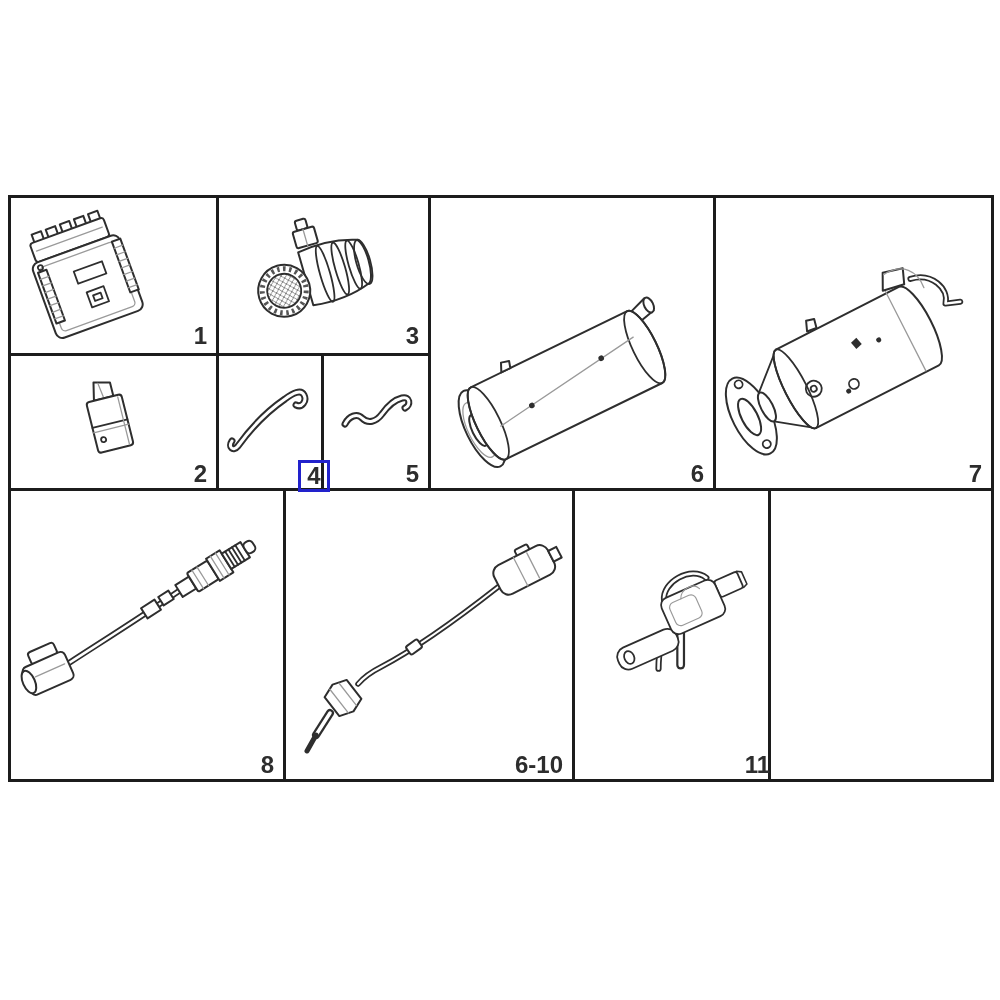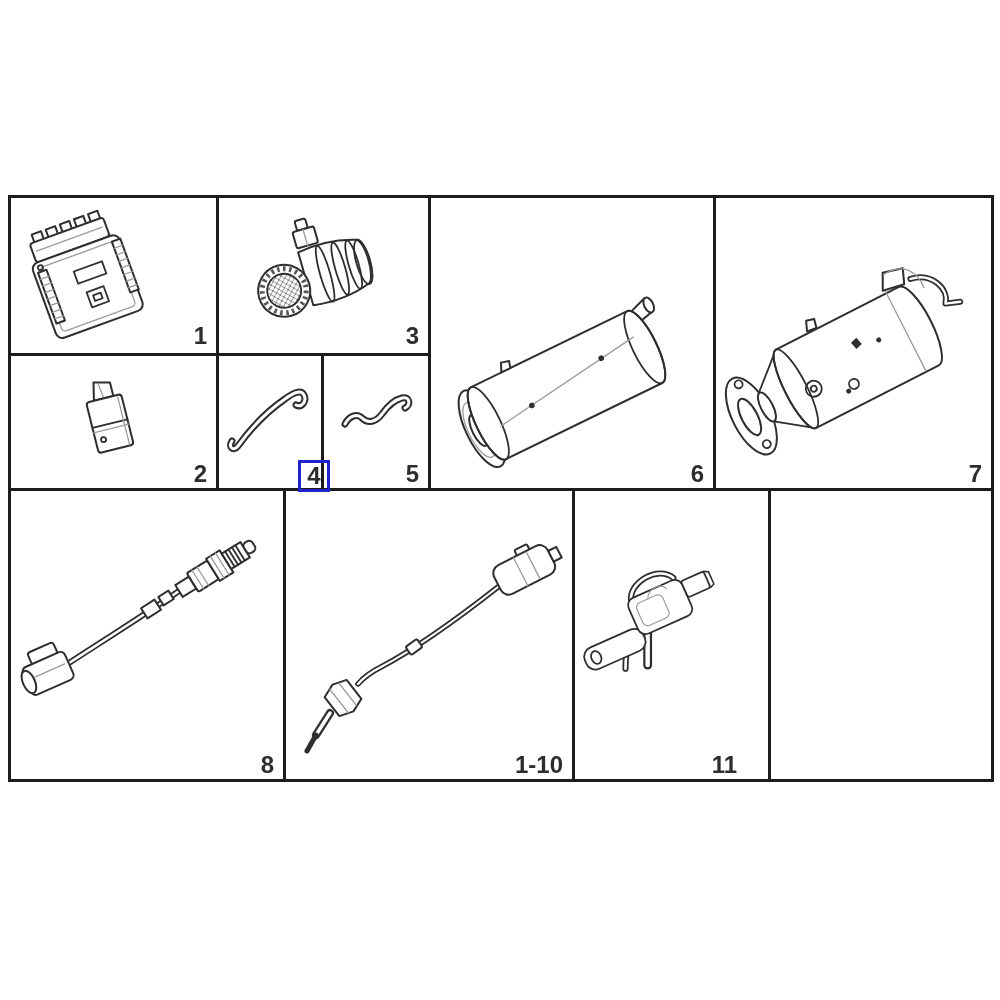--- a/index.html
+++ b/index.html
@@ -211,24 +211,24 @@
           <rect class="fw" x="-7" y="-5" width="14" height="10" rx="2"></rect>
         </g>
       <g transform="translate(57,207) rotate(-38)">
         <polygon class="fw" points="-14,-12 0,-17 14,-12 14,12 0,17 -14,12"></polygon>
         <path class="gy" d="M -5,-15 V 15 M 6,-14 V 14"></path>
       </g>
       <path class="o" d="M 44,222 L 30,244" stroke-width="8"></path>
       <path class="i" d="M 44,222 L 30,244" stroke-width="3.5"></path>
       <path class="o" d="M 30,244 L 21,260" stroke-width="5"></path>
     </svg>
-    <span class="num">1-10</span>
-  </div>
-
-  <div class="cell" style="left:575px;top:491px;width:171px;height:288px">
+    <span class="num">6-10</span>
+  </div>
+
+  <div class="cell" style="left:608px;top:491px;width:171px;height:288px">
     <svg class="art" viewBox="0 0 193 288">
       <path class="o" d="M 60,148 C 58,162 57,172 57,182" stroke-width="7"></path>
       <path class="i" d="M 60,148 C 58,162 57,172 57,182" stroke-width="3"></path>
       <path class="o" d="M 82,140 L 82,178" stroke-width="10"></path>
       <path class="i" d="M 82,140 L 82,178" stroke-width="5"></path>
       <g transform="translate(45,160) rotate(-24)">
         <rect class="fw" x="-36" y="-13" width="72" height="26" rx="11"></rect>
         <ellipse class="fw" cx="-23" cy="0" rx="5.5" ry="7.5"></ellipse>
       </g>
       <g transform="translate(97,112) rotate(-24)">

